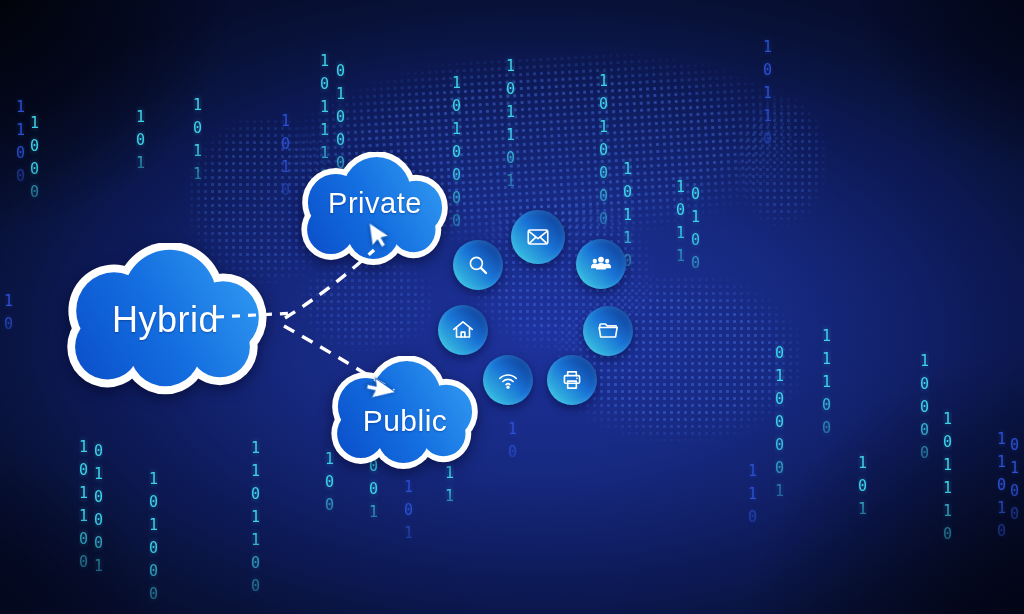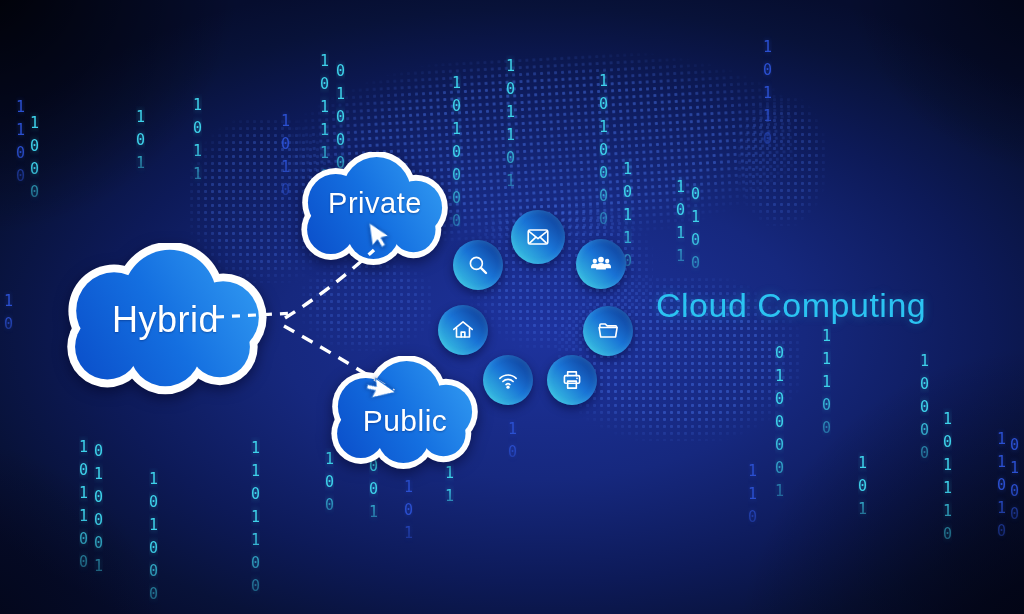--- a/index.html
+++ b/index.html
@@ -456,15 +456,14 @@
   </div>
   <div class="badge printer">
     <svg viewBox="0 0 24 24">
       <path class="st" d="M8,8 V4.5 h8 V8"></path>
       <rect class="st" x="5" y="8" width="14" height="7" rx="1.2"></rect>
       <rect class="st" x="8" y="13" width="8" height="6.5"></rect>
       <circle class="fl" cx="16.6" cy="10.4" r="0.8"></circle>
     </svg>
   </div>
 
-  <div class="title">Cloud Computing</div>
 
 </div>
 
 </body></html>

